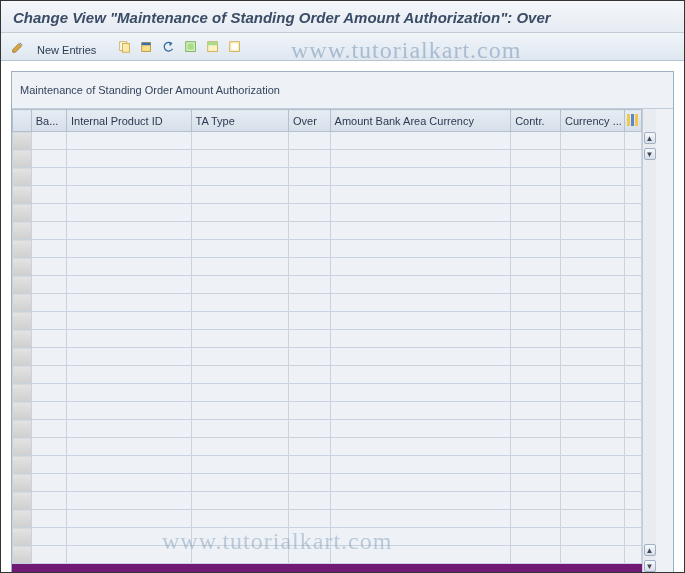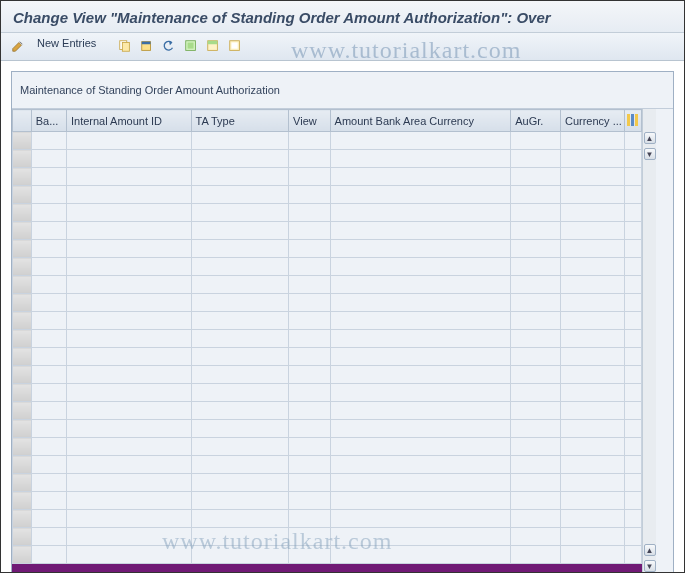--- a/index.html
+++ b/index.html
@@ -23,21 +23,21 @@
       font-style: italic;
       color: #3a4c66;
       padding: 8px 12px 6px 12px;
       white-space: nowrap;
       overflow: hidden;
     }
     .toolbar {
       background: linear-gradient(to bottom, #f0f4f9 0%, #dfe7f0 100%);
       padding: 4px 8px;
       display: flex;
-      align-items: flex-start;
+      align-items: flex-end;
       gap: 4px;
       border-bottom: 1px solid #b8c4d0;
       height: 28px;
     }
     .tb-icon {
       width: 18px;
       height: 18px;
       display: inline-flex;
       align-items: center;
       justify-content: center;
@@ -247,25 +247,25 @@
   <div class="panel">
     <div class="panel-title">Maintenance of Standing Order Amount Authorization</div>
 
     <div class="grid-layout">
       <div class="grid-area">
         <table class="grid">
           <thead>
             <tr>
               <th class="rowsel"></th>
               <th class="col-ba">Ba...</th>
-              <th class="col-ip">Internal Amount ID</th>
+              <th class="col-ip">Internal Product ID</th>
               <th class="col-ta">TA Type</th>
-              <th class="col-ag">View</th>
+              <th class="col-ag">Over</th>
               <th class="col-am">Amount Bank Area Currency</th>
-              <th class="col-co">AuGr.</th>
+              <th class="col-co">Contr.</th>
               <th class="col-st">Currency ...</th>
               <th class="conf-th">
                 <svg width="12" height="12" viewBox="0 0 12 12">
                     <rect x="0" y="0" width="3" height="12" fill="#f2c84b"></rect>
                     <rect x="4" y="0" width="3" height="12" fill="#5a8ac6"></rect>
                     <rect x="8" y="0" width="3" height="12" fill="#f2c84b"></rect>
                   </svg>
               </th>
             </tr>
           </thead>

